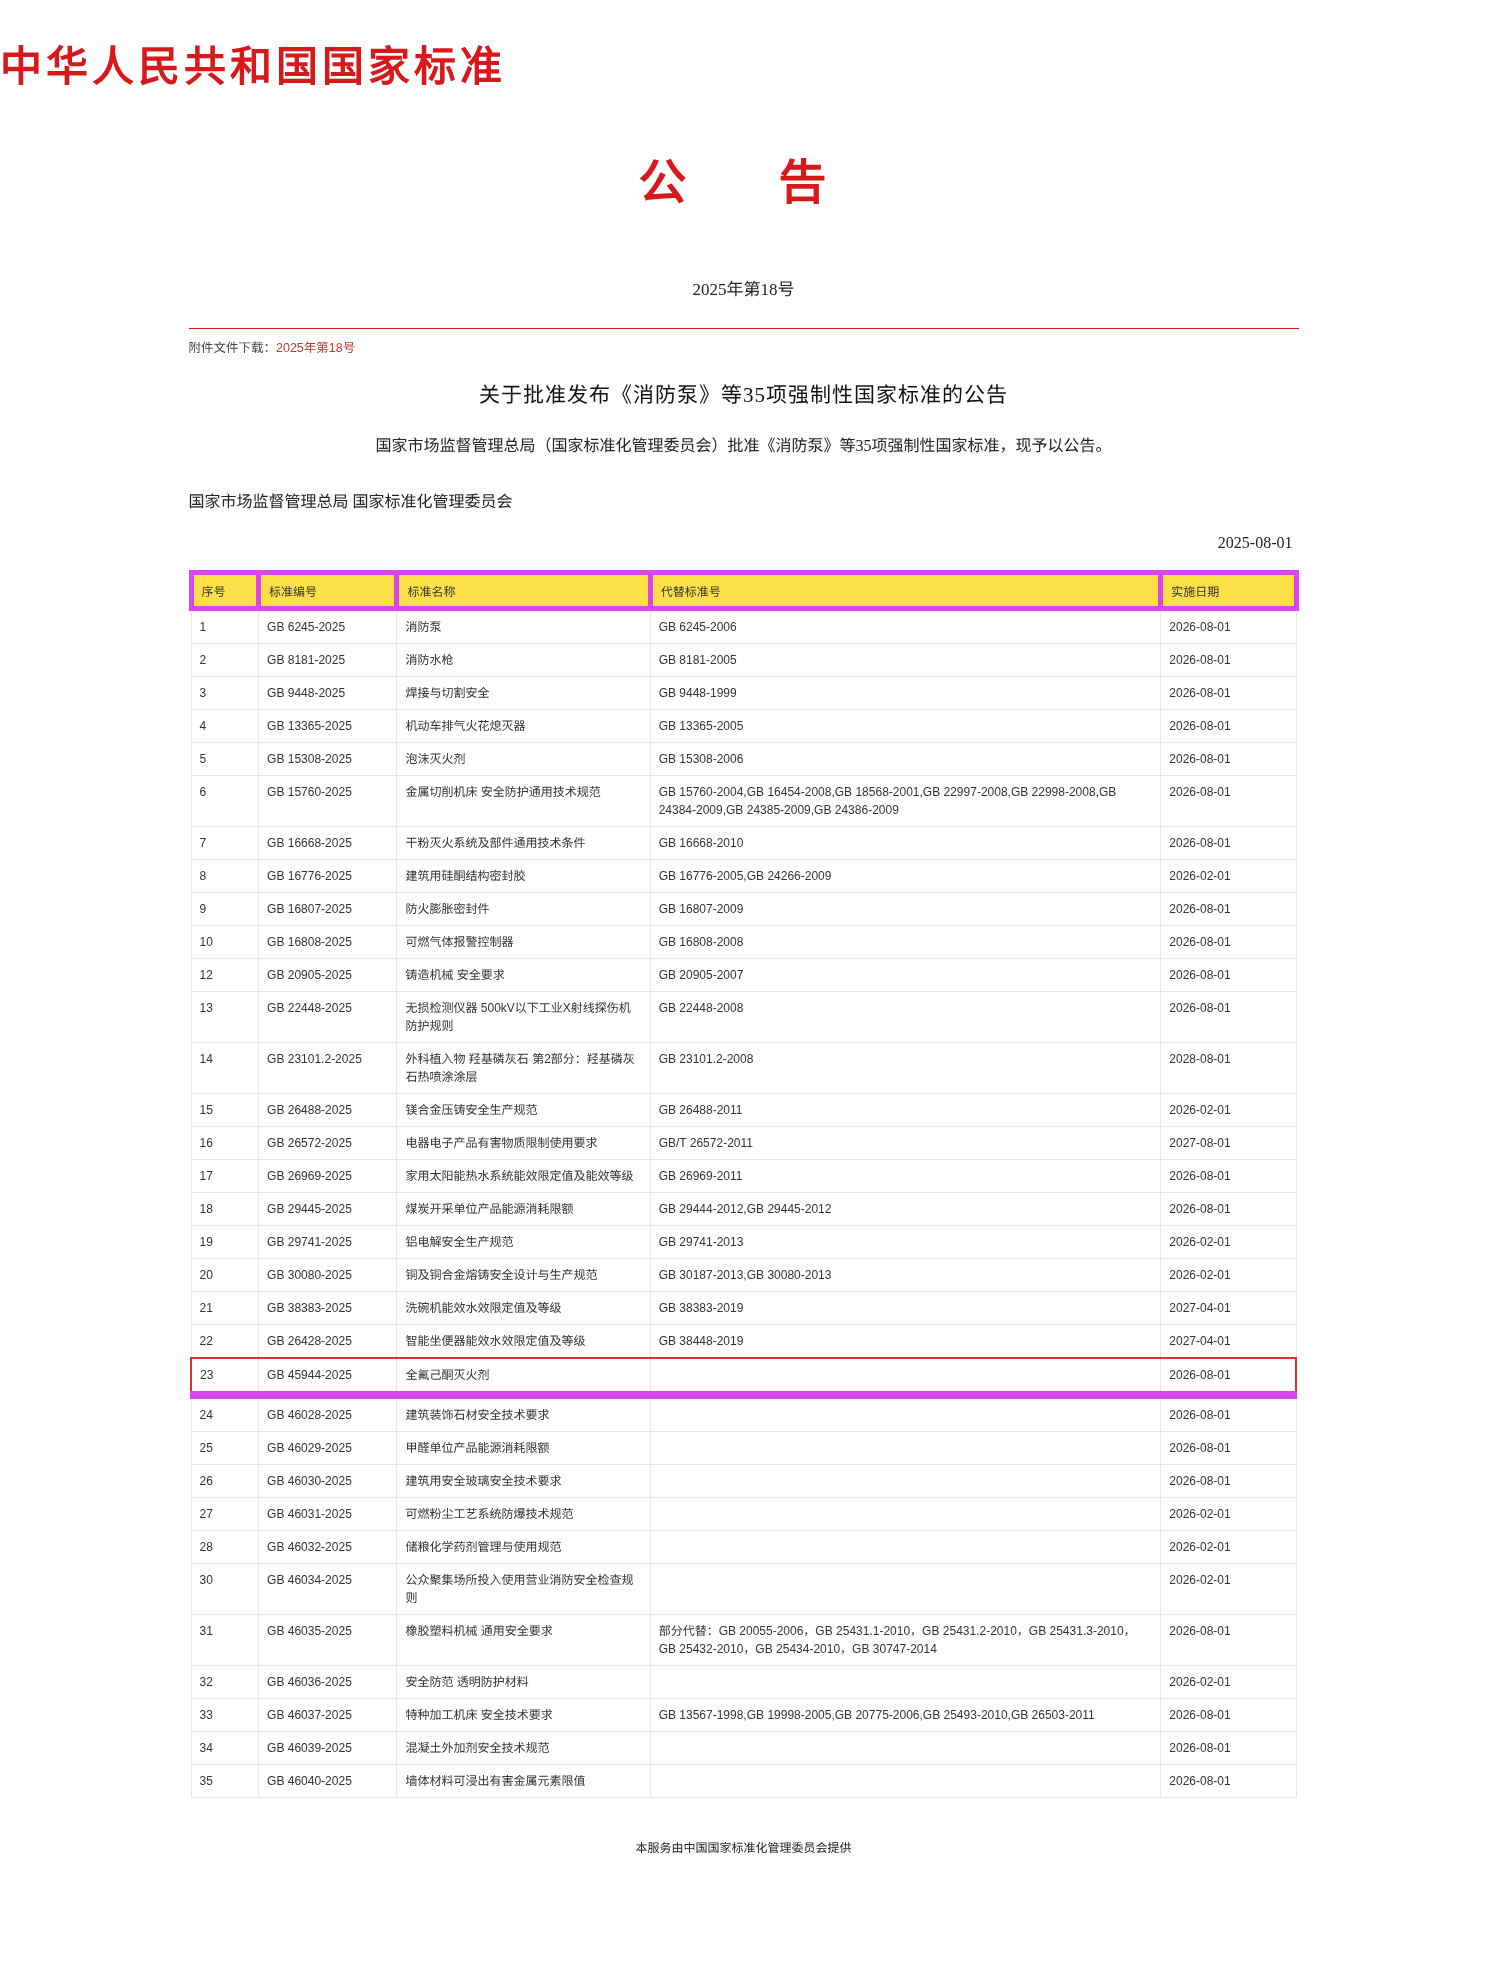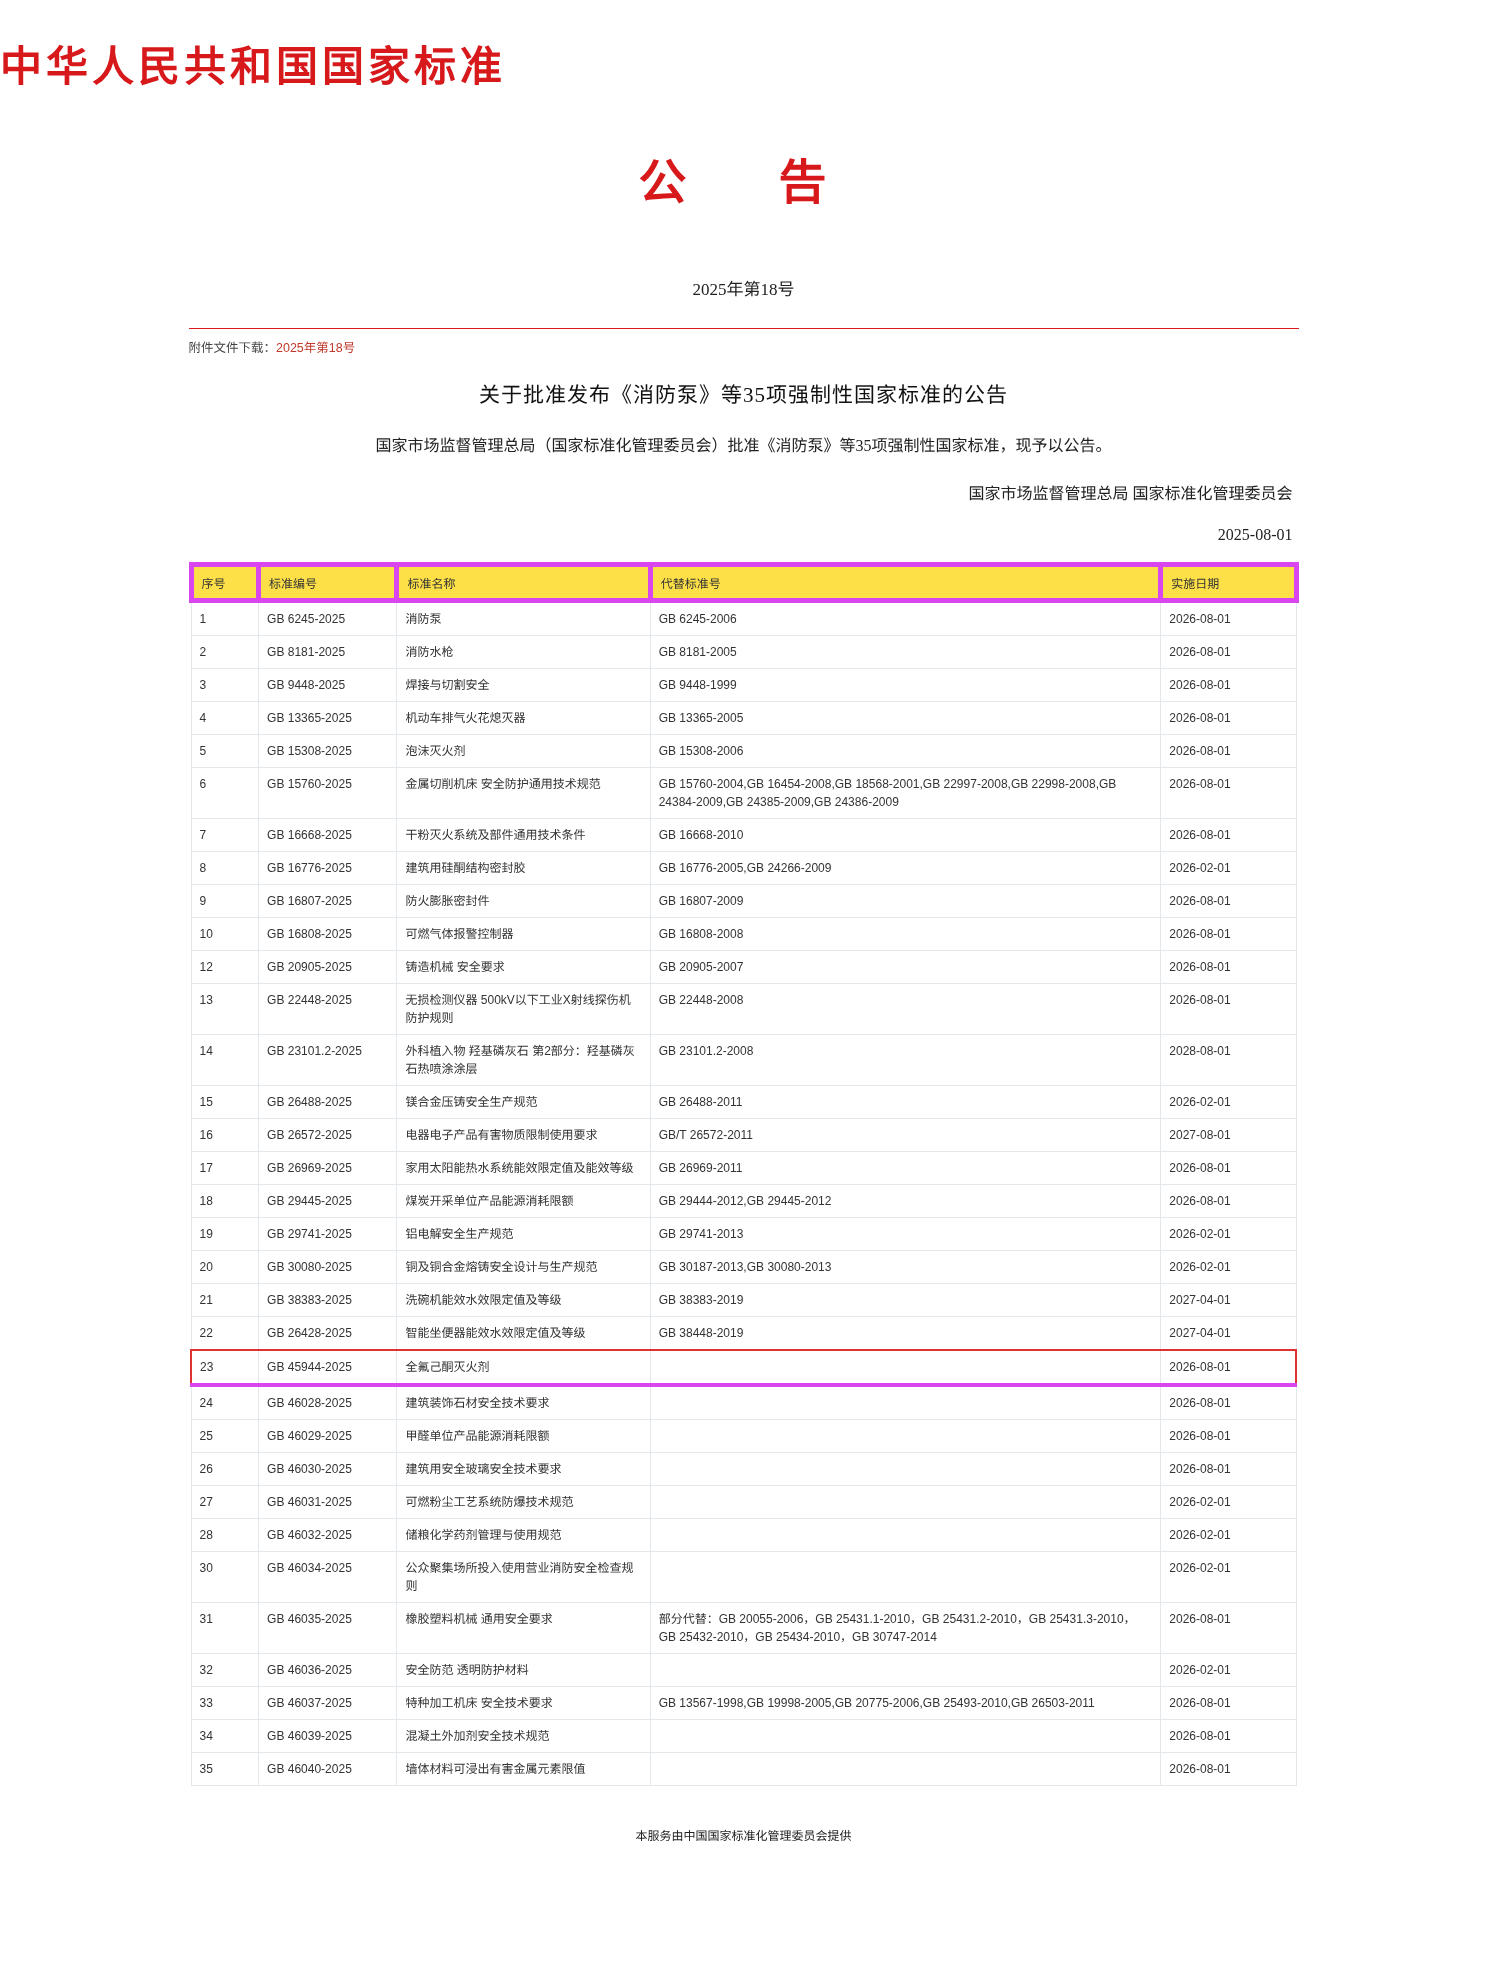--- a/index.html
+++ b/index.html
@@ -71,25 +71,24 @@
     letter-spacing: 1px;
   }
   .doc-para {
     text-align: center;
     font-family: "Liberation Serif", "DejaVu Serif", serif;
     font-size: 16px;
     color: #222;
     margin-top: 24px;
   }
   .signature {
-    text-align: right;
     font-family: "Liberation Serif", "DejaVu Serif", serif;
     font-size: 16px;
     color: #222;
-    margin-top: 24px;
+    margin-top: 32px;
     padding-right: 6px;
   }
   .sign-date {
     text-align: right;
     font-family: "Liberation Serif", "DejaVu Serif", serif;
     font-size: 16px;
     color: #222;
     margin-top: 22px;
     padding-right: 6px;
   }
@@ -121,21 +120,21 @@
   td.c-name { width: 215px; color: #1a5fa8; }
   td.c-rep  { width: 455px; }
   td.c-date { width: 105px; }
   th.c-idx { width: 42px; }
   th.c-code { width: 108px; }
   th.c-name { width: 215px; }
   th.c-rep { width: 455px; }
   th.c-date { width: 105px; }
   tr.highlight td {
     border-top: 2px solid #e03131;
-    border-bottom: 4px solid #d946ef;
+    border-bottom: 8px solid #d946ef;
   }
   tr.highlight td:first-child { border-left: 2px solid #e03131; }
   tr.highlight td:last-child { border-right: 2px solid #e03131; }
   .footer-note {
     text-align: center;
     font-family: "Liberation Serif", "DejaVu Serif", serif;
     font-size: 12px;
     color: #222;
     margin-top: 40px;
     padding-bottom: 30px;

